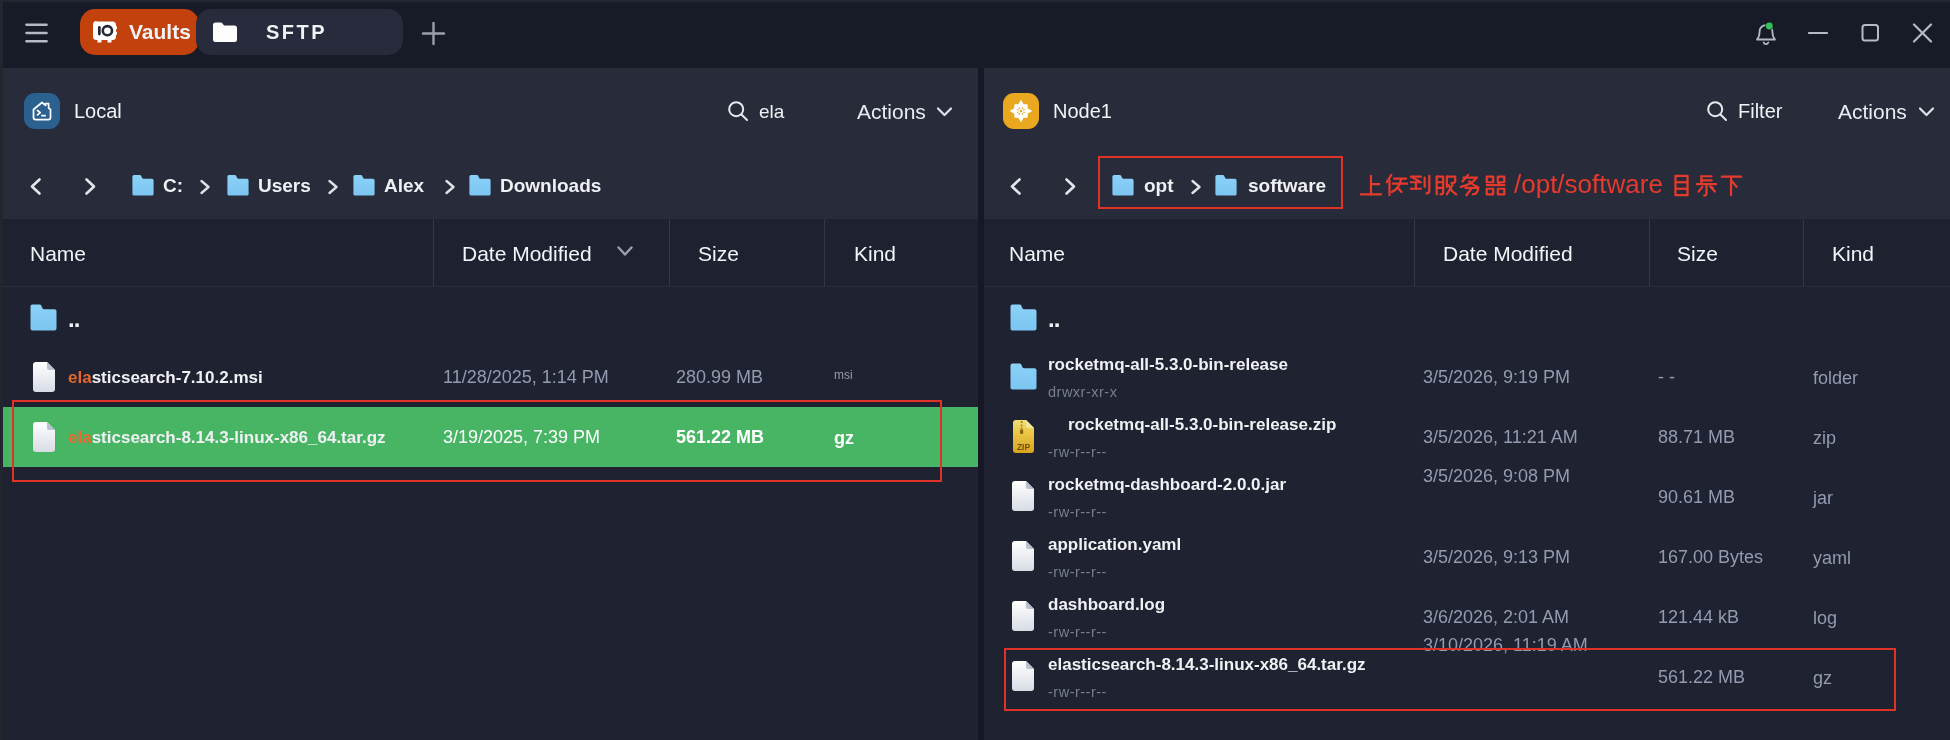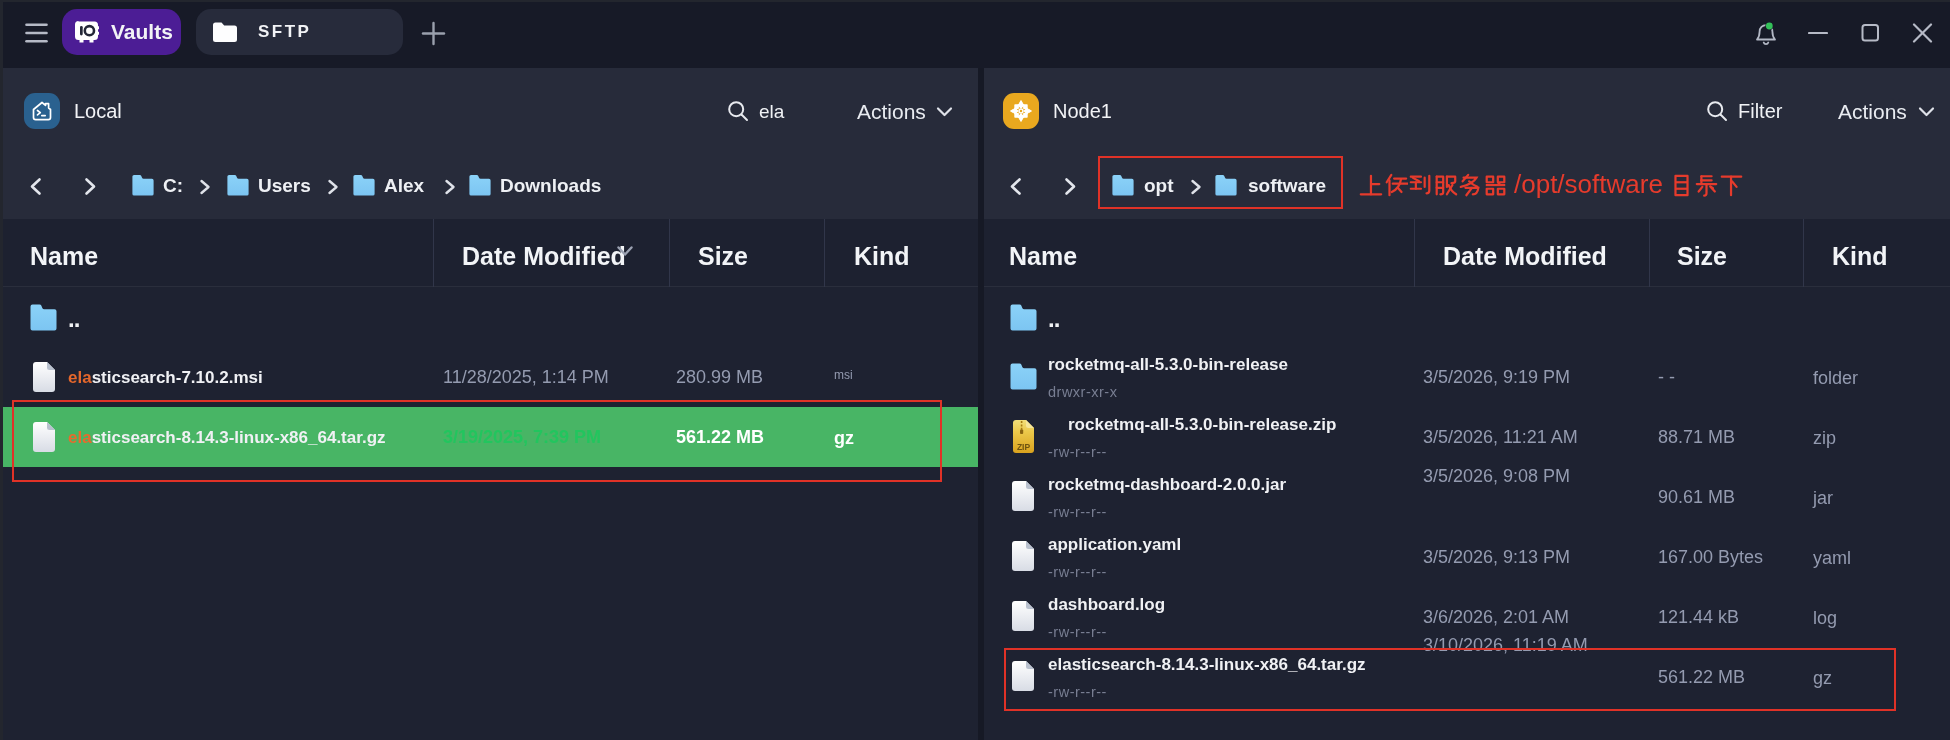--- a/index.html
+++ b/index.html
@@ -1,31 +1,31 @@
 <!DOCTYPE html>
 <html><head><meta charset="utf-8"><style>
 *{margin:0;padding:0;box-sizing:border-box}
 html,body{width:1950px;height:740px;overflow:hidden;background:#1e2231;font-family:"Liberation Sans",sans-serif;-webkit-font-smoothing:antialiased}
 #app{position:relative;width:1950px;height:740px;background:#1e2231}
 .abs{position:absolute}
 
 #topbar{position:absolute;left:0;top:0;width:1950px;height:68px;background:#171a27}
 .pill{position:absolute;top:9px;height:46px;border-radius:15px;display:flex;align-items:center}
-#pill-vaults{left:62px;width:119px;background:#4c1d95}
+#pill-vaults{left:80px;width:119px;background:#c2410c}
 #pill-sftp{left:196px;width:207px;background:#272b3b}
 .pill span{color:#f2f3f6;font-size:21px;font-weight:600}
 
 #band{position:absolute;left:0;top:68px;width:1950px;height:151px;background:#272b3a}
 #vdiv{position:absolute;left:978px;top:68px;width:6px;height:672px;background:#161925}
 .ptitle{position:absolute;top:100px;color:#f2f3f6;font-size:20px;font-weight:400}
 .crumbtxt{color:#eef0f4;font-size:19px;font-weight:600}
 .acttxt{color:#e9ecf1;font-size:21px;font-weight:500}
 
 .thead{position:absolute;top:219px;height:68px;background:#1d2130;border-bottom:1px solid #2a2e3c}
-.thead .lbl{position:absolute;top:23px;color:#f2f4f7;font-size:25px;font-weight:700}
+.thead .lbl{position:absolute;top:23px;color:#f2f4f7;font-size:21px;font-weight:400}
 .col-div{position:absolute;top:219px;width:1px;height:68px;background:#31364a}
 .name{position:absolute;color:#f0f1f4;font-size:17px;font-weight:700;white-space:pre}
 .meta{position:absolute;color:#949bb0;font-size:18px;font-weight:500;white-space:pre}
 .perm{position:absolute;color:#787e92;font-size:14.5px;letter-spacing:.5px;white-space:pre}
 .hl{color:#e4672c}
 
 .redbox{position:absolute;border:2px solid #e03227}
 </style></head>
 <body>
 <div id="app">
@@ -62,21 +62,21 @@
       <path d="M3.5 0.5 h16 a3.5 3.5 0 0 1 3.5 3.5 v1.2 h1 v3 h-1 v2.6 h1 v3 h-1 v1.7 a3.5 3.5 0 0 1 -3.5 3.5 h-1 v2.5 h-4 v-2.5 h-6 v2.5 h-4 v-2.5 h-1 a3.5 3.5 0 0 1 -3.5 -3.5 v-12 a3.5 3.5 0 0 1 3.5 -3.5 z" fill="#fff"></path>
       <circle cx="14.4" cy="9.7" r="4.6" fill="none" stroke="#232737" stroke-width="2.6"></circle>
       <rect x="5" y="5" width="2.7" height="9.4" rx="1.35" fill="#232737"></rect>
     </svg>
     <span style="margin-left:11px">Vaults</span>
   </div>
   <div class="pill" id="pill-sftp">
     <svg style="margin-left:17px" width="24" height="20" viewBox="0 0 24 20">
           <path d="M0 3 a2.5 2.5 0 0 1 2.5 -2.5 h6 l2.7 3 h10.3 a2.5 2.5 0 0 1 2.5 2.5 v11.5 a2.5 2.5 0 0 1 -2.5 2.5 h-19 a2.5 2.5 0 0 1 -2.5 -2.5 z" fill="#fdfdfe"></path>
         </svg>
-    <span style="margin-left:21px;font-size:17px;letter-spacing:2.5px">SFTP</span>
+    <span style="margin-left:29px;font-size:20px;letter-spacing:2.5px">SFTP</span>
   </div>
   <svg class="abs" style="left:420px;top:20px" width="27" height="27">
         <g stroke="#9aa0ad" stroke-width="2.4" stroke-linecap="round">
           <path d="M13.5 3 V24"></path>
           <path d="M3 13.5 H24"></path>
         </g>
       </svg>
 
   <svg class="abs" style="left:1752px;top:20px" width="28" height="27" viewBox="0 0 28 27">
     <g fill="none" stroke="#b3b8c5" stroke-width="1.8" stroke-linecap="round" stroke-linejoin="round">
@@ -239,21 +239,21 @@
 <div class="meta" style="left:443px;top:367px">11/28/2025, 1:14 PM</div>
 <div class="meta" style="left:676px;top:367px">280.99 MB</div>
 <div class="meta" style="left:834px;top:368px;font-size:12px">msi</div>
 
 <div class="abs" style="left:0;top:407px;width:978px;height:60px;background:#48b565"></div>
 <svg class="abs" style="left:33px;top:422px" width="22" height="30" viewBox="0 0 22 30">
       <path d="M0 3 a3 3 0 0 1 3 -3 h11 l8 8 v19 a3 3 0 0 1 -3 3 h-16 a3 3 0 0 1 -3 -3 z" fill="url(#page)"></path>
       <path d="M14 0 l8 8 h-5.5 a2.5 2.5 0 0 1 -2.5 -2.5 z" fill="#b9c1cf"></path>
     </svg>
 <div class="name" style="left:68px;top:428px"><span style="color:#e86a2d">ela</span>sticsearch-8.14.3-linux-x86_64.tar.gz</div>
-<div class="meta" style="left:443px;top:427px;color:#22c55e;font-weight:700">3/19/2025, 7:39 PM</div>
+<div class="meta" style="left:443px;top:427px;color:#ffffff;font-weight:400">3/19/2025, 7:39 PM</div>
 <div class="meta" style="left:676px;top:427px;color:#fff;font-weight:700">561.22 MB</div>
 <div class="meta" style="left:834px;top:428px;color:#fff;font-weight:700;font-size:18px">gz</div>
 
 <svg class="abs" style="left:1010px;top:302px" width="27" height="29" viewBox="0 0 27 29">
       <path d="M0.5 4.5 a2 2 0 0 1 2 -2 h7.0 q1.4 0 1.9 1.3 l0.9 2.2 q0.5 1.3 1.9 1.3 h10.3 a2 2 0 0 1 2 2 v17.2 a2 2 0 0 1 -2 2 h-22 a2 2 0 0 1 -2 -2 z" fill="url(#fold)"></path>
     </svg>
 <div class="name" style="left:1048px;top:305px;font-size:24px;letter-spacing:-1px">..</div>
 
 <svg class="abs" style="left:1010px;top:361px" width="27" height="29" viewBox="0 0 27 29">
       <path d="M0.5 4.5 a2 2 0 0 1 2 -2 h7.0 q1.4 0 1.9 1.3 l0.9 2.2 q0.5 1.3 1.9 1.3 h10.3 a2 2 0 0 1 2 2 v17.2 a2 2 0 0 1 -2 2 h-22 a2 2 0 0 1 -2 -2 z" fill="url(#fold)"></path>

